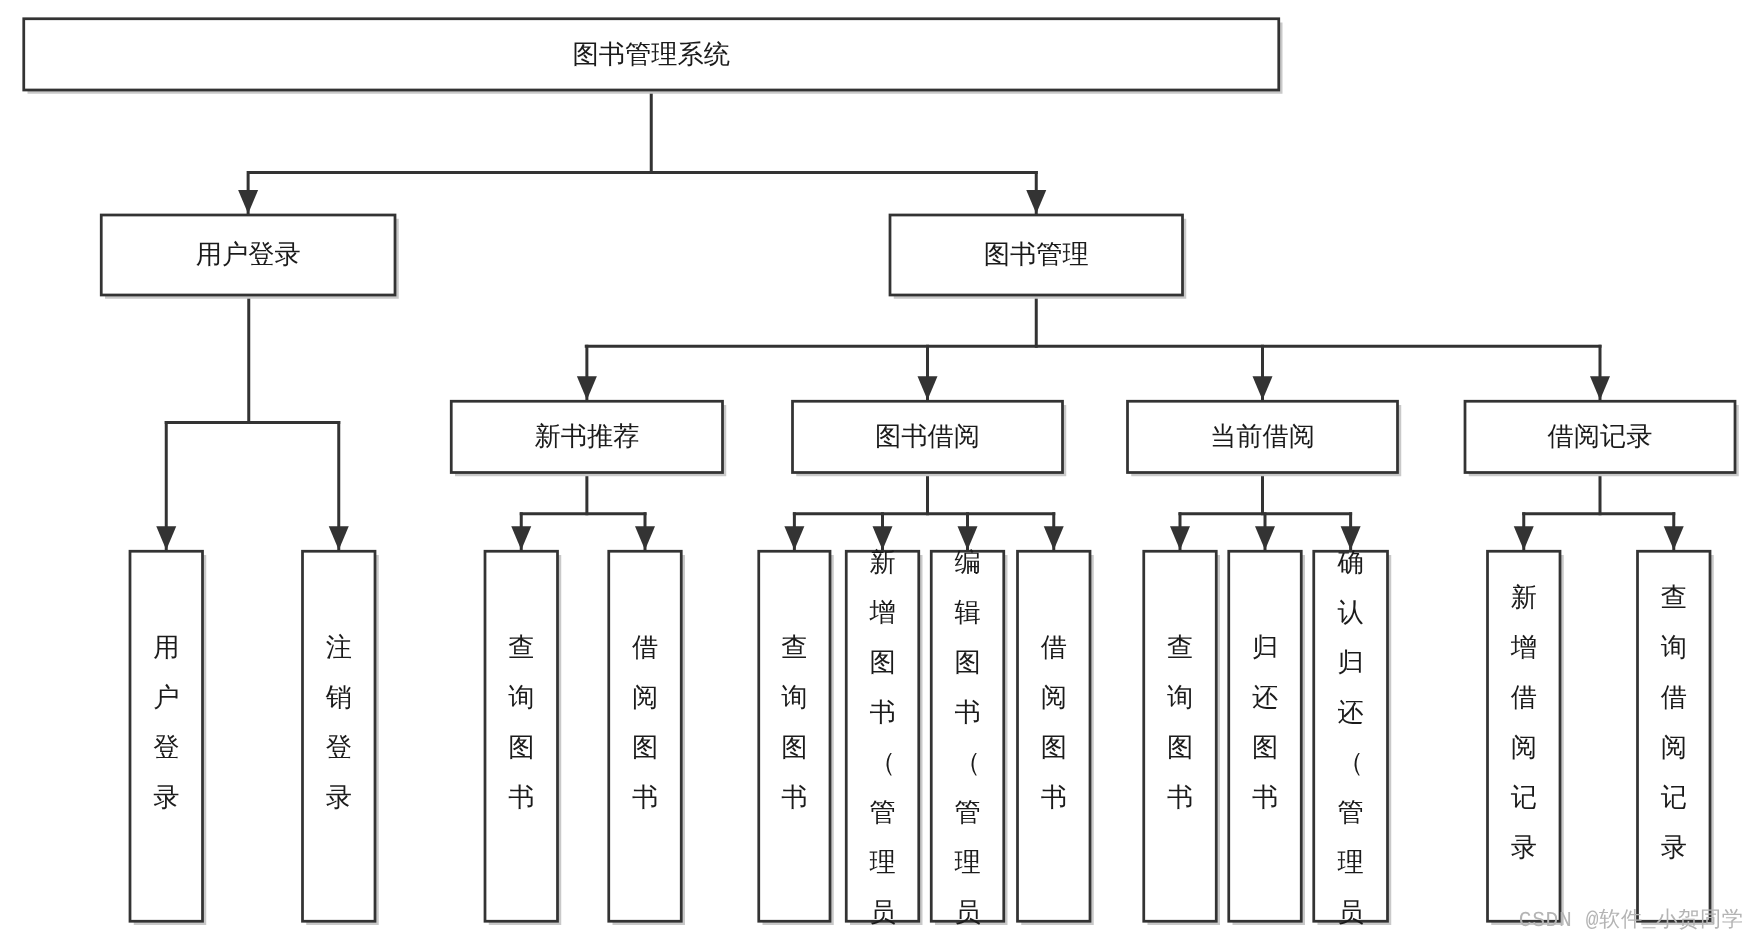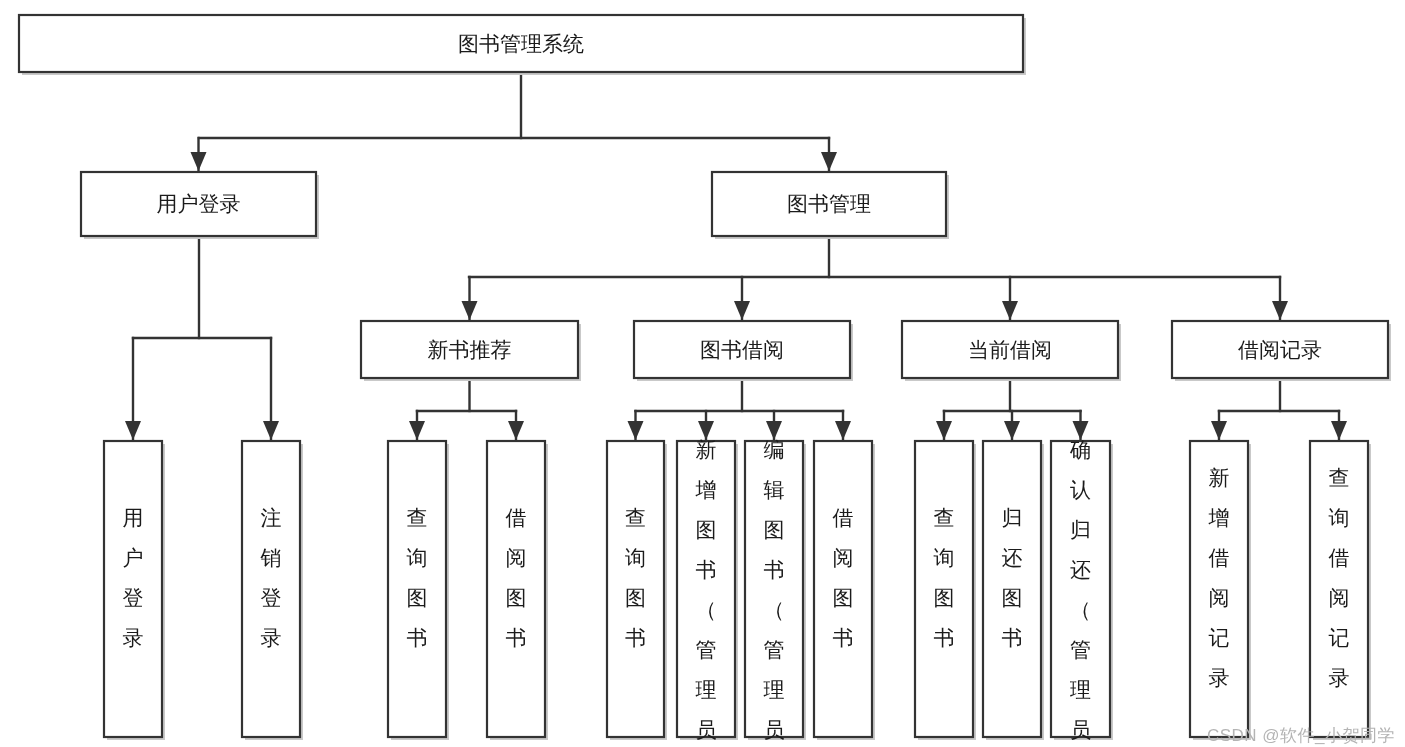--- a/index.html
+++ b/index.html
@@ -57,21 +57,21 @@
   .leaf-label {
     fill: #1b1b1b;
     font-family: "DejaVu Sans", "Liberation Sans", sans-serif;
     font-size: 21px;
     text-anchor: middle;
   }
   .watermark {
     position: absolute;
     right: 10px;
     bottom: 4px;
-    font-family: Liberation Sans, sans-serif;
+    font-family: Liberation Mono, monospace;
     font-size: 17px;
     color: #b4b4b4;
     letter-spacing: 0.5px;
     white-space: nowrap;
     user-select: none;
   }
 </style>
 </head>
 <body>
 

